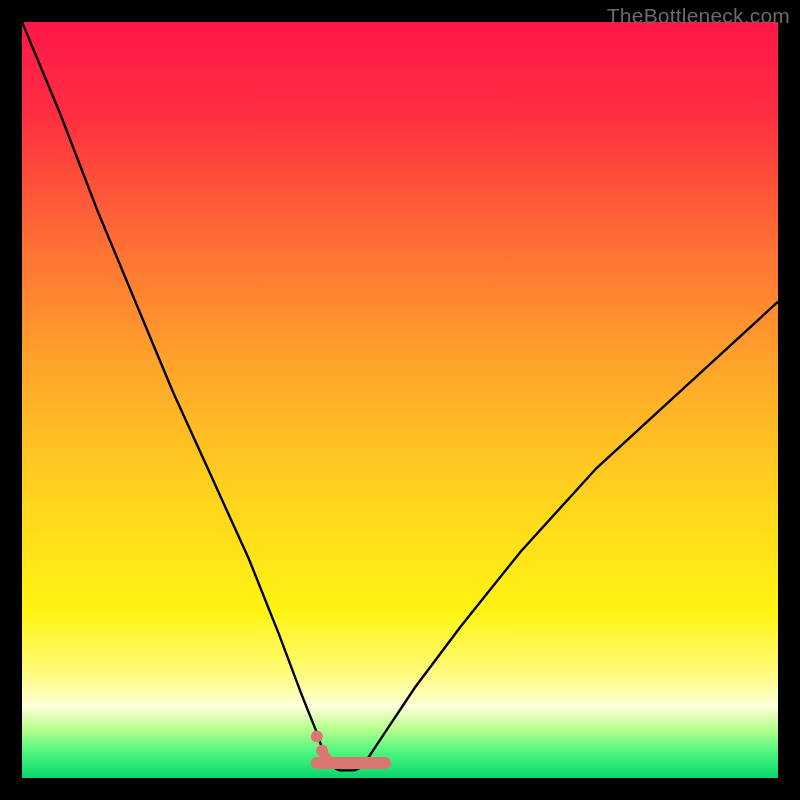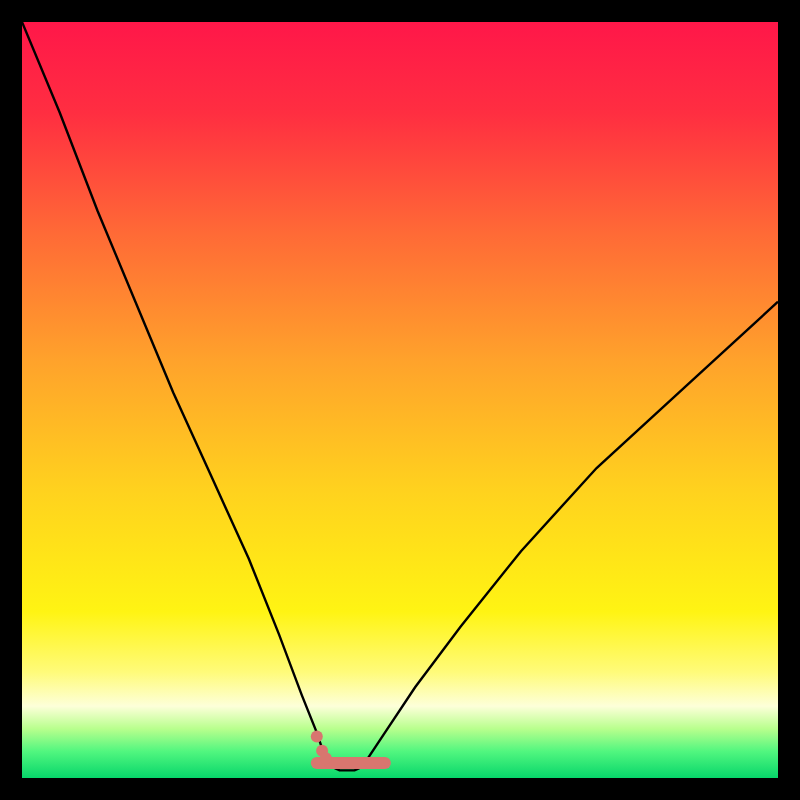--- a/index.html
+++ b/index.html
@@ -71,13 +71,14 @@
       <path id="flat-seg" fill="none" stroke-width="12" stroke-linecap="round" stroke="#d8766f" d="M294.8 740.9 L362.9 740.9"></path>
 
       <g id="markers">
           <circle cx="294.8" cy="714.4" r="6" fill="#d8766f"></circle>
           <circle cx="300.1" cy="728.8" r="6" fill="#d8766f"></circle>
           <circle cx="303.9" cy="736.3" r="6" fill="#d8766f"></circle>
         </g>
     </svg>
   </div>
 
+  <div class="attribution">TheBottleneck.com</div>
 </div>
 
 </body></html>

